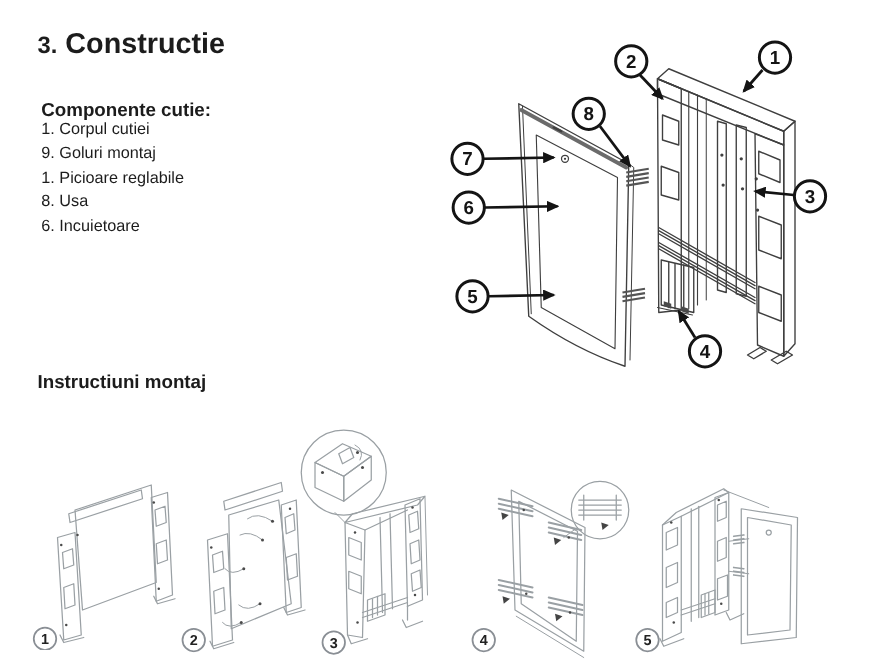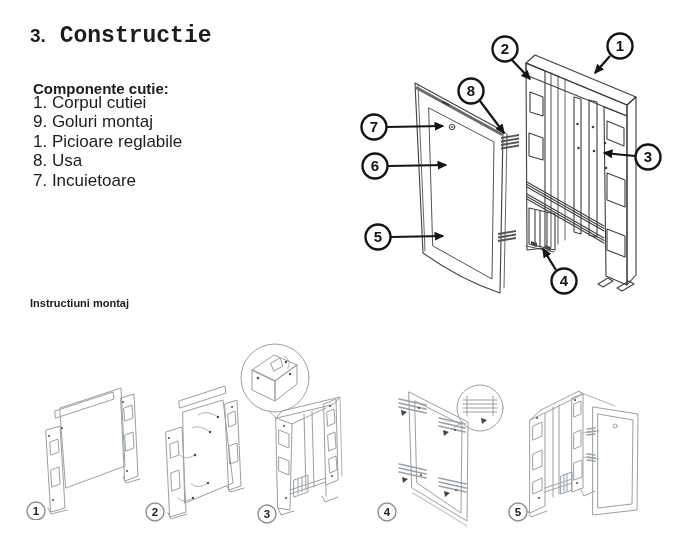--- a/index.html
+++ b/index.html
@@ -2,27 +2,27 @@
 <html><head>
 <meta charset="utf-8">
 <style>
   * { margin:0; padding:0; box-sizing:border-box; }
   html,body { width:700px; height:537px; background:#ffffff; overflow:hidden;
               font-family:"Liberation Sans", sans-serif; color:#1c1c1c; }
   .abs { position:absolute; }
 
   .page-title { left:30px; top:13px; font-weight:bold; }
   .page-title .t-prefix { font-size:19px; }
-  .page-title .t-main   { font-size:23px;font-family:Liberation Mono, monospace; }
+  .page-title .t-main   { font-size:23px; }
 
   .comp-heading { left:33px; top:80px; font-size:15px; font-weight:bold; }
   .comp-list { left:33px; top:93px; list-style:none; }
-  .comp-list li { font-size:17px; line-height:19.4px; white-space:nowrap; }
-
-  .assembly-heading { left:30px; top:297px; font-size:11px; font-weight:bold; }
+  .comp-list li { font-size:13px; line-height:19.4px; white-space:nowrap; }
+
+  .assembly-heading { left:30px; top:297px; font-size:15px; font-weight:bold; }
 
   figure.diagram { position:absolute; }
   svg { display:block; }
 
   
   .dk { stroke:#3f3f3f; fill:none; stroke-width:1.1; stroke-linejoin:round; stroke-linecap:round; }
   .callout-circle { fill:#ffffff; stroke:#141414; stroke-width:2.4; }
   .callout-num { font-size:15px; font-weight:bold; fill:#141414; text-anchor:middle; }
   .arrow { stroke:#141414; stroke-width:2.2; fill:none; }
 
@@ -38,21 +38,21 @@
 
   <h1 class="abs page-title"><span class="t-prefix">3.</span><span class="t-main">&nbsp;</span><span class="t-main">Constructie</span></h1>
 
   <h2 class="abs comp-heading">Componente cutie:</h2>
 
   <ul class="abs comp-list">
     <li>1. Corpul cutiei</li>
     <li>9. Goluri montaj</li>
     <li>1. Picioare reglabile</li>
     <li>8. Usa</li>
-    <li>7. Incuietoare</li>
+    <li>6. Incuietoare</li>
   </ul>
 
   <figure class="diagram" style="left:355px; top:20px; width:345px; height:285px;">
     <svg viewBox="0 0 345 285" width="345" height="285">
       <defs>
         <marker id="ah" markerWidth="10" markerHeight="9" refX="8.5" refY="4.5" orient="auto" markerUnits="userSpaceOnUse">
           <path d="M0,0 L10,4.5 L0,9 Z" fill="#141414"></path>
         </marker>
       </defs>
 

